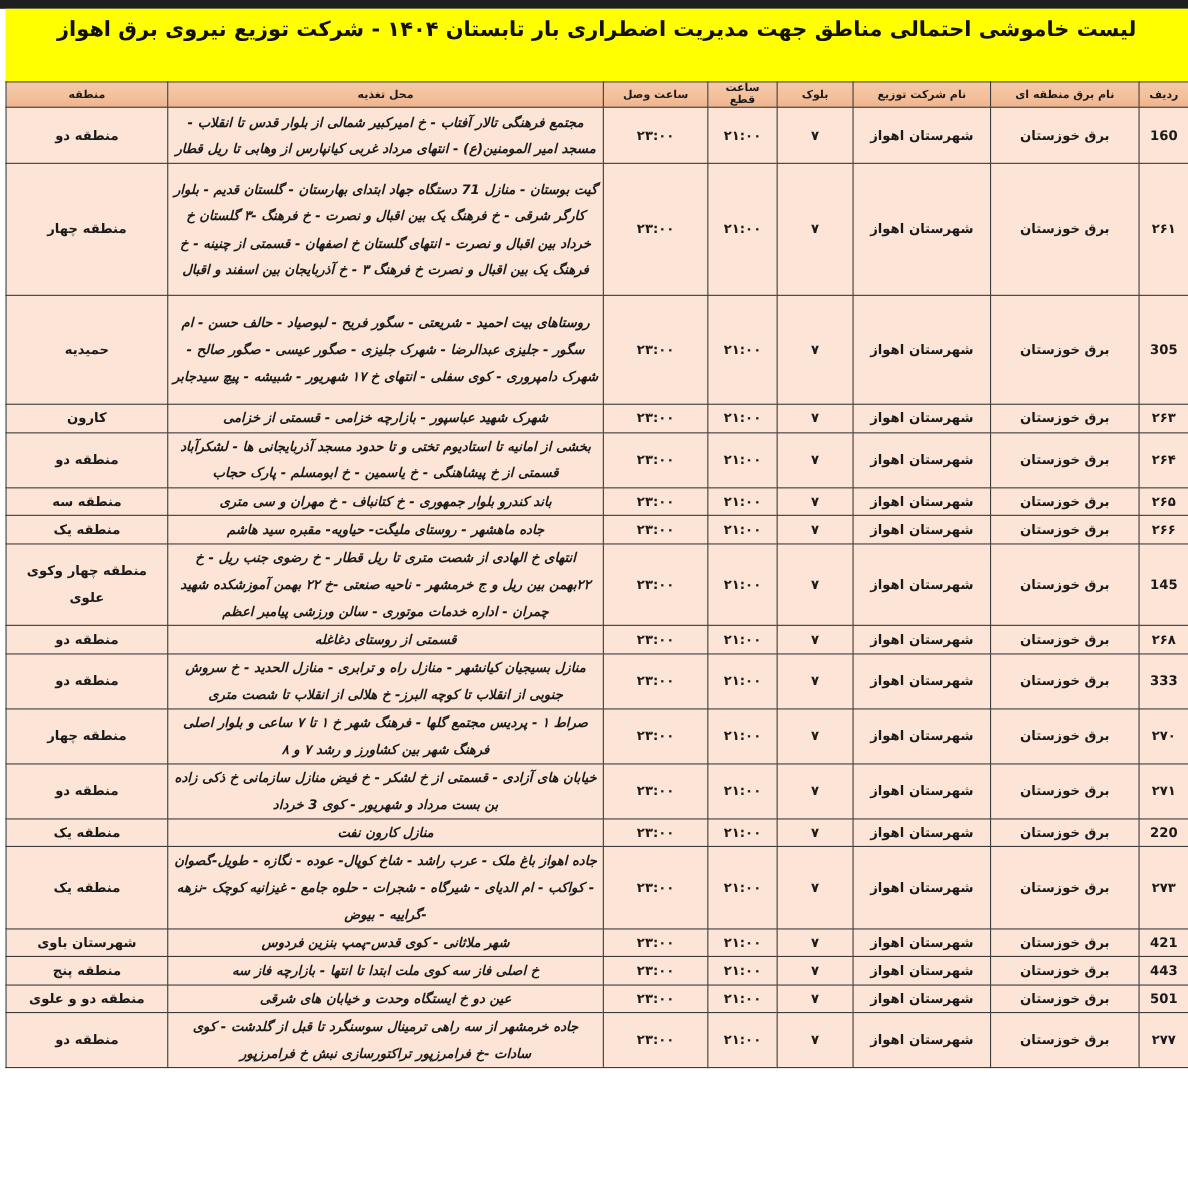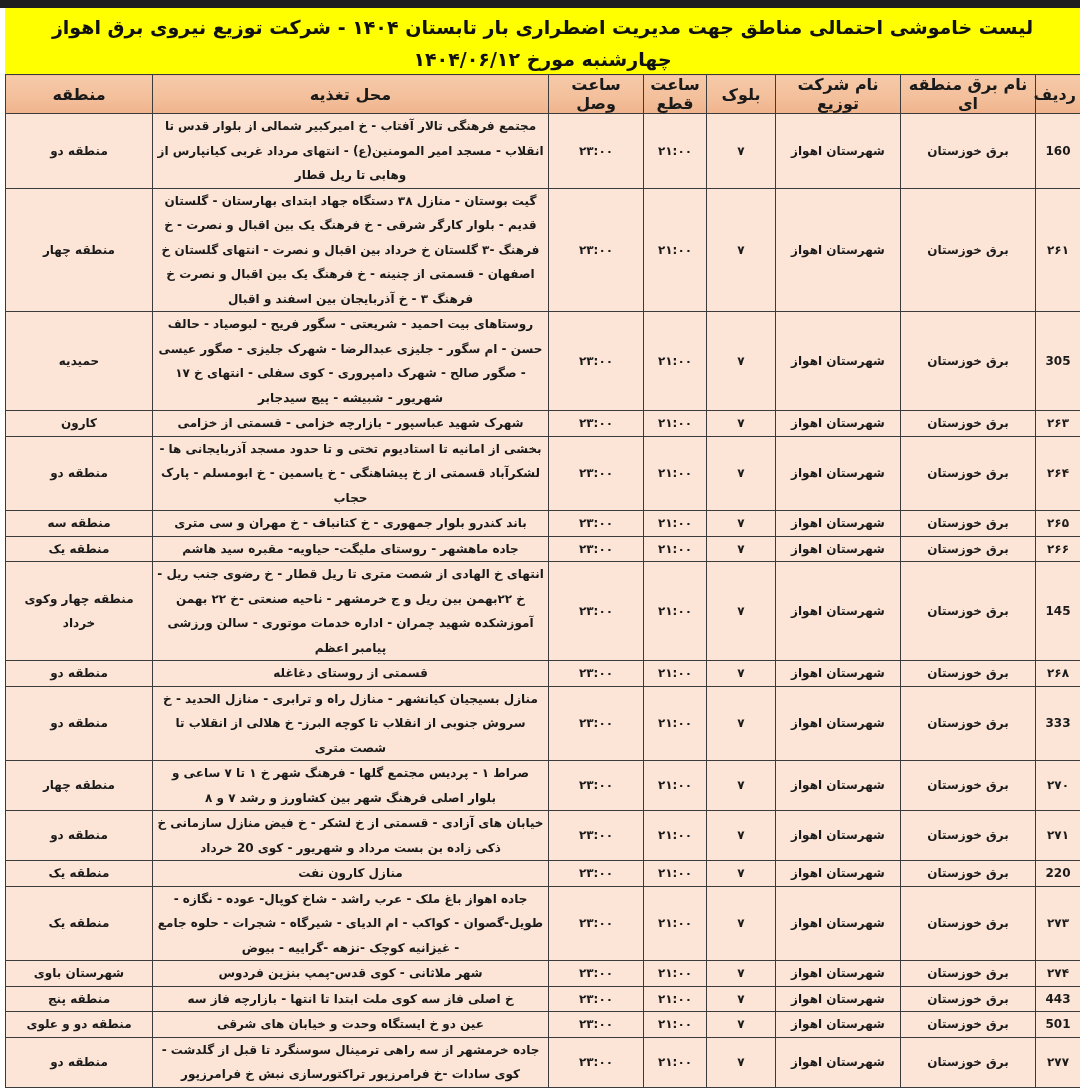--- a/index.html
+++ b/index.html
@@ -14,37 +14,36 @@
   }
   .title-line1 { position: absolute; left: 0; right: 0; top: 6px; font-size: 19px; font-weight: bold; line-height: 26px; }
   .title-line2 { position: absolute; left: 0; right: 0; top: 38px; font-size: 19px; font-weight: bold; line-height: 26px; }
   table.sched {
     position: absolute; left: 5px; top: 74px; width: 1075px;
     border-collapse: collapse; table-layout: fixed; direction: rtl;
     font-size: 12px; font-weight: bold; color: #1a1a1a;
   }
   table.sched th {
     background: linear-gradient(to bottom, #f6c9a8 0%, #f3bf9b 60%, #efb38c 100%);
-    height: 22px; border: 1px solid #3b3b3b; font-weight: bold; font-size: 16px; padding: 0 4px;
+    height: 22px; border: 1px solid #3b3b3b; font-weight: bold; font-size: 10px; padding: 0 4px;
   }
   table.sched td {
     background: #fce4d6; border: 1px solid #3b3b3b; text-align: center; vertical-align: middle;
     padding: 0 4px; line-height: 24.5px;
   }
-  td.feed { text-align: center; white-space: normal; line-height: 24.4px; }
+  td.feed { text-align: center; white-space: normal; line-height: 24.4px; font-style: italic; }
   td.num { font-size: 12px; }
 </style>
 </head>
 <body>
 
 <div class="topbar"></div>
 
 <div class="title-block">
   <div class="title-line1">لیست خاموشی احتمالی مناطق جهت مدیریت اضطراری بار تابستان ۱۴۰۴ - شرکت توزیع نیروی برق اهواز</div>
-  <div class="title-line2">چهارشنبه مورخ ۱۴۰۴/۰۶/۱۲</div>
 </div>
 
 <table class="sched">
   <colgroup>
     <col style="width:45px">
     <col style="width:135px">
     <col style="width:125px">
     <col style="width:69px">
     <col style="width:63px">
     <col style="width:95px">
@@ -74,21 +73,21 @@
         <td class="feed">مجتمع فرهنگی تالار آفتاب - خ امیرکبیر شمالی از بلوار قدس تا انقلاب - مسجد امیر المومنین(ع) - انتهای مرداد غربی کیانپارس از وهابی تا ریل قطار</td>
         <td>منطقه دو</td>
       </tr>
       <tr style="height: 120px;">
         <td class="num">۲۶۱</td>
         <td>برق خوزستان</td>
         <td>شهرستان اهواز</td>
         <td class="num">۷</td>
         <td class="num">۲۱:۰۰</td>
         <td class="num">۲۳:۰۰</td>
-        <td class="feed">گیت بوستان - منازل ۳۸ دستگاه جهاد ابتدای بهارستان - گلستان قدیم - بلوار کارگر شرقی - خ فرهنگ یک بین اقبال و نصرت - خ فرهنگ -۳ گلستان خ خرداد بین اقبال و نصرت - انتهای گلستان خ اصفهان - قسمتی از چنینه - خ فرهنگ یک بین اقبال و نصرت خ فرهنگ ۳ - خ آذربایجان بین اسفند و اقبال</td>
+        <td class="feed">گیت بوستان - منازل 71 دستگاه جهاد ابتدای بهارستان - گلستان قدیم - بلوار کارگر شرقی - خ فرهنگ یک بین اقبال و نصرت - خ فرهنگ -۳ گلستان خ خرداد بین اقبال و نصرت - انتهای گلستان خ اصفهان - قسمتی از چنینه - خ فرهنگ یک بین اقبال و نصرت خ فرهنگ ۳ - خ آذربایجان بین اسفند و اقبال</td>
         <td>منطقه چهار</td>
       </tr>
       <tr style="height: 99px;">
         <td class="num">305</td>
         <td>برق خوزستان</td>
         <td>شهرستان اهواز</td>
         <td class="num">۷</td>
         <td class="num">۲۱:۰۰</td>
         <td class="num">۲۳:۰۰</td>
         <td class="feed">روستاهای بیت احمید - شریعتی - سگور فریح - لبوصیاد - حالف حسن - ام سگور - جلیزی عبدالرضا - شهرک جلیزی - صگور عیسی - صگور صالح - شهرک دامپروری - کوی سفلی - انتهای خ ۱۷ شهریور - شبیشه - پیچ سیدجابر</td>
@@ -135,21 +134,21 @@
         <td>منطقه یک</td>
       </tr>
       <tr style="height: 73px;">
         <td class="num">145</td>
         <td>برق خوزستان</td>
         <td>شهرستان اهواز</td>
         <td class="num">۷</td>
         <td class="num">۲۱:۰۰</td>
         <td class="num">۲۳:۰۰</td>
         <td class="feed">انتهای خ الهادی از شصت متری تا ریل قطار - خ رضوی جنب ریل - خ ۲۲بهمن بین ریل و ج خرمشهر - ناحیه صنعتی -خ ۲۲ بهمن آموزشکده شهید چمران - اداره خدمات موتوری - سالن ورزشی پیامبر اعظم</td>
-        <td>منطقه چهار وکوی خرداد</td>
+        <td>منطقه چهار وکوی علوی</td>
       </tr>
       <tr style="height: 25px;">
         <td class="num">۲۶۸</td>
         <td>برق خوزستان</td>
         <td>شهرستان اهواز</td>
         <td class="num">۷</td>
         <td class="num">۲۱:۰۰</td>
         <td class="num">۲۳:۰۰</td>
         <td class="feed">قسمتی از روستای دغاغله</td>
         <td>منطقه دو</td>
@@ -174,21 +173,21 @@
         <td class="feed">صراط ۱ - پردیس مجتمع گلها - فرهنگ شهر خ ۱ تا ۷ ساعی و بلوار اصلی فرهنگ شهر بین کشاورز و رشد ۷ و ۸</td>
         <td>منطقه چهار</td>
       </tr>
       <tr style="height: 49px;">
         <td class="num">۲۷۱</td>
         <td>برق خوزستان</td>
         <td>شهرستان اهواز</td>
         <td class="num">۷</td>
         <td class="num">۲۱:۰۰</td>
         <td class="num">۲۳:۰۰</td>
-        <td class="feed">خیابان های آزادی - قسمتی از خ لشکر - خ فیض منازل سازمانی خ ذکی زاده بن بست مرداد و شهریور - کوی 20 خرداد</td>
+        <td class="feed">خیابان های آزادی - قسمتی از خ لشکر - خ فیض منازل سازمانی خ ذکی زاده بن بست مرداد و شهریور - کوی 3 خرداد</td>
         <td>منطقه دو</td>
       </tr>
       <tr style="height: 24px;">
         <td class="num">220</td>
         <td>برق خوزستان</td>
         <td>شهرستان اهواز</td>
         <td class="num">۷</td>
         <td class="num">۲۱:۰۰</td>
         <td class="num">۲۳:۰۰</td>
         <td class="feed">منازل کارون نفت</td>
@@ -198,21 +197,21 @@
         <td class="num">۲۷۳</td>
         <td>برق خوزستان</td>
         <td>شهرستان اهواز</td>
         <td class="num">۷</td>
         <td class="num">۲۱:۰۰</td>
         <td class="num">۲۳:۰۰</td>
         <td class="feed">جاده اهواز باغ ملک - عرب راشد - شاخ کوپال- عوده - نگازه - طویل-گصوان - کواکب - ام الدیای - شیرگاه - شجرات - حلوه جامع - غیزانیه کوچک -نزهه -گراییه - بیوض</td>
         <td>منطقه یک</td>
       </tr>
       <tr style="height: 25px;">
-        <td class="num">۲۷۴</td>
+        <td class="num">421</td>
         <td>برق خوزستان</td>
         <td>شهرستان اهواز</td>
         <td class="num">۷</td>
         <td class="num">۲۱:۰۰</td>
         <td class="num">۲۳:۰۰</td>
         <td class="feed">شهر ملاثانی - کوی قدس-پمپ بنزین فردوس</td>
         <td>شهرستان باوی</td>
       </tr>
       <tr style="height: 24px;">
         <td class="num">443</td>

